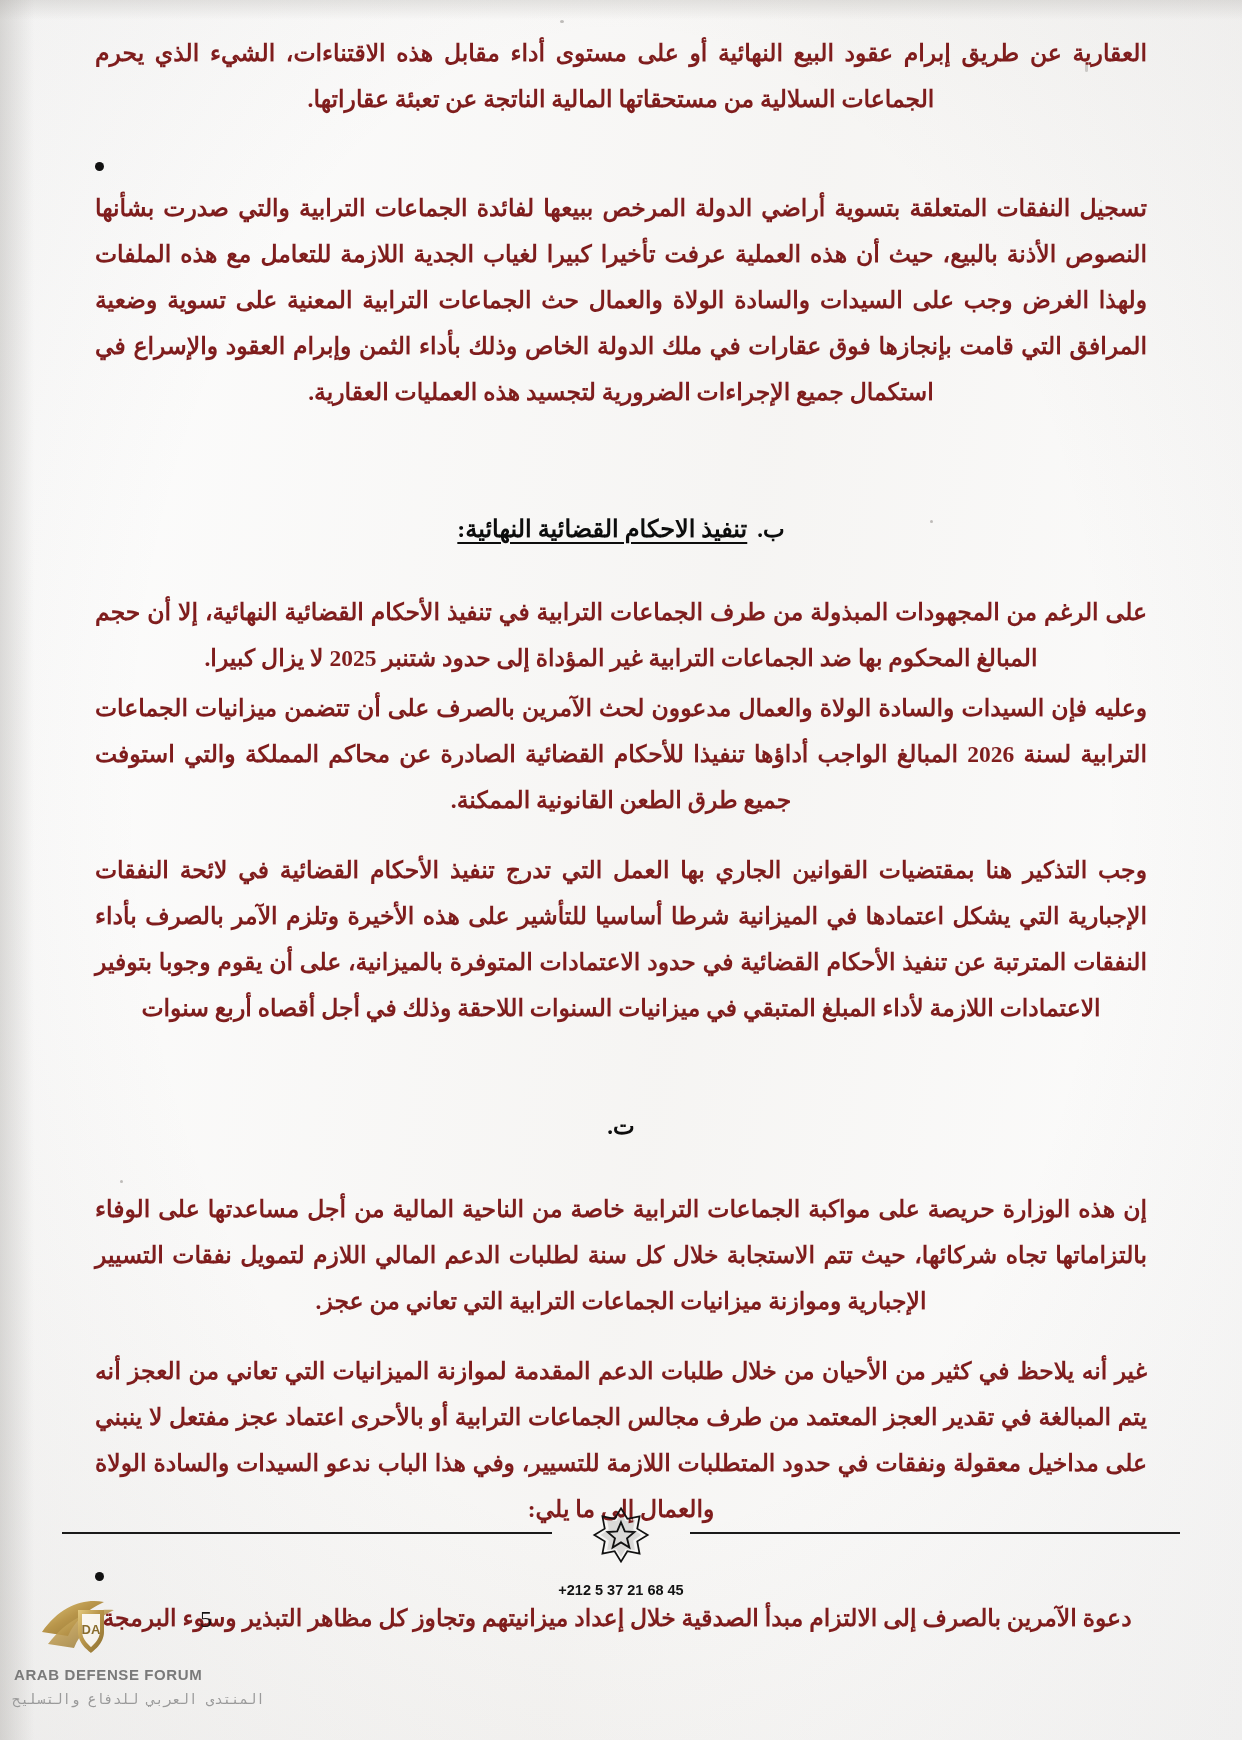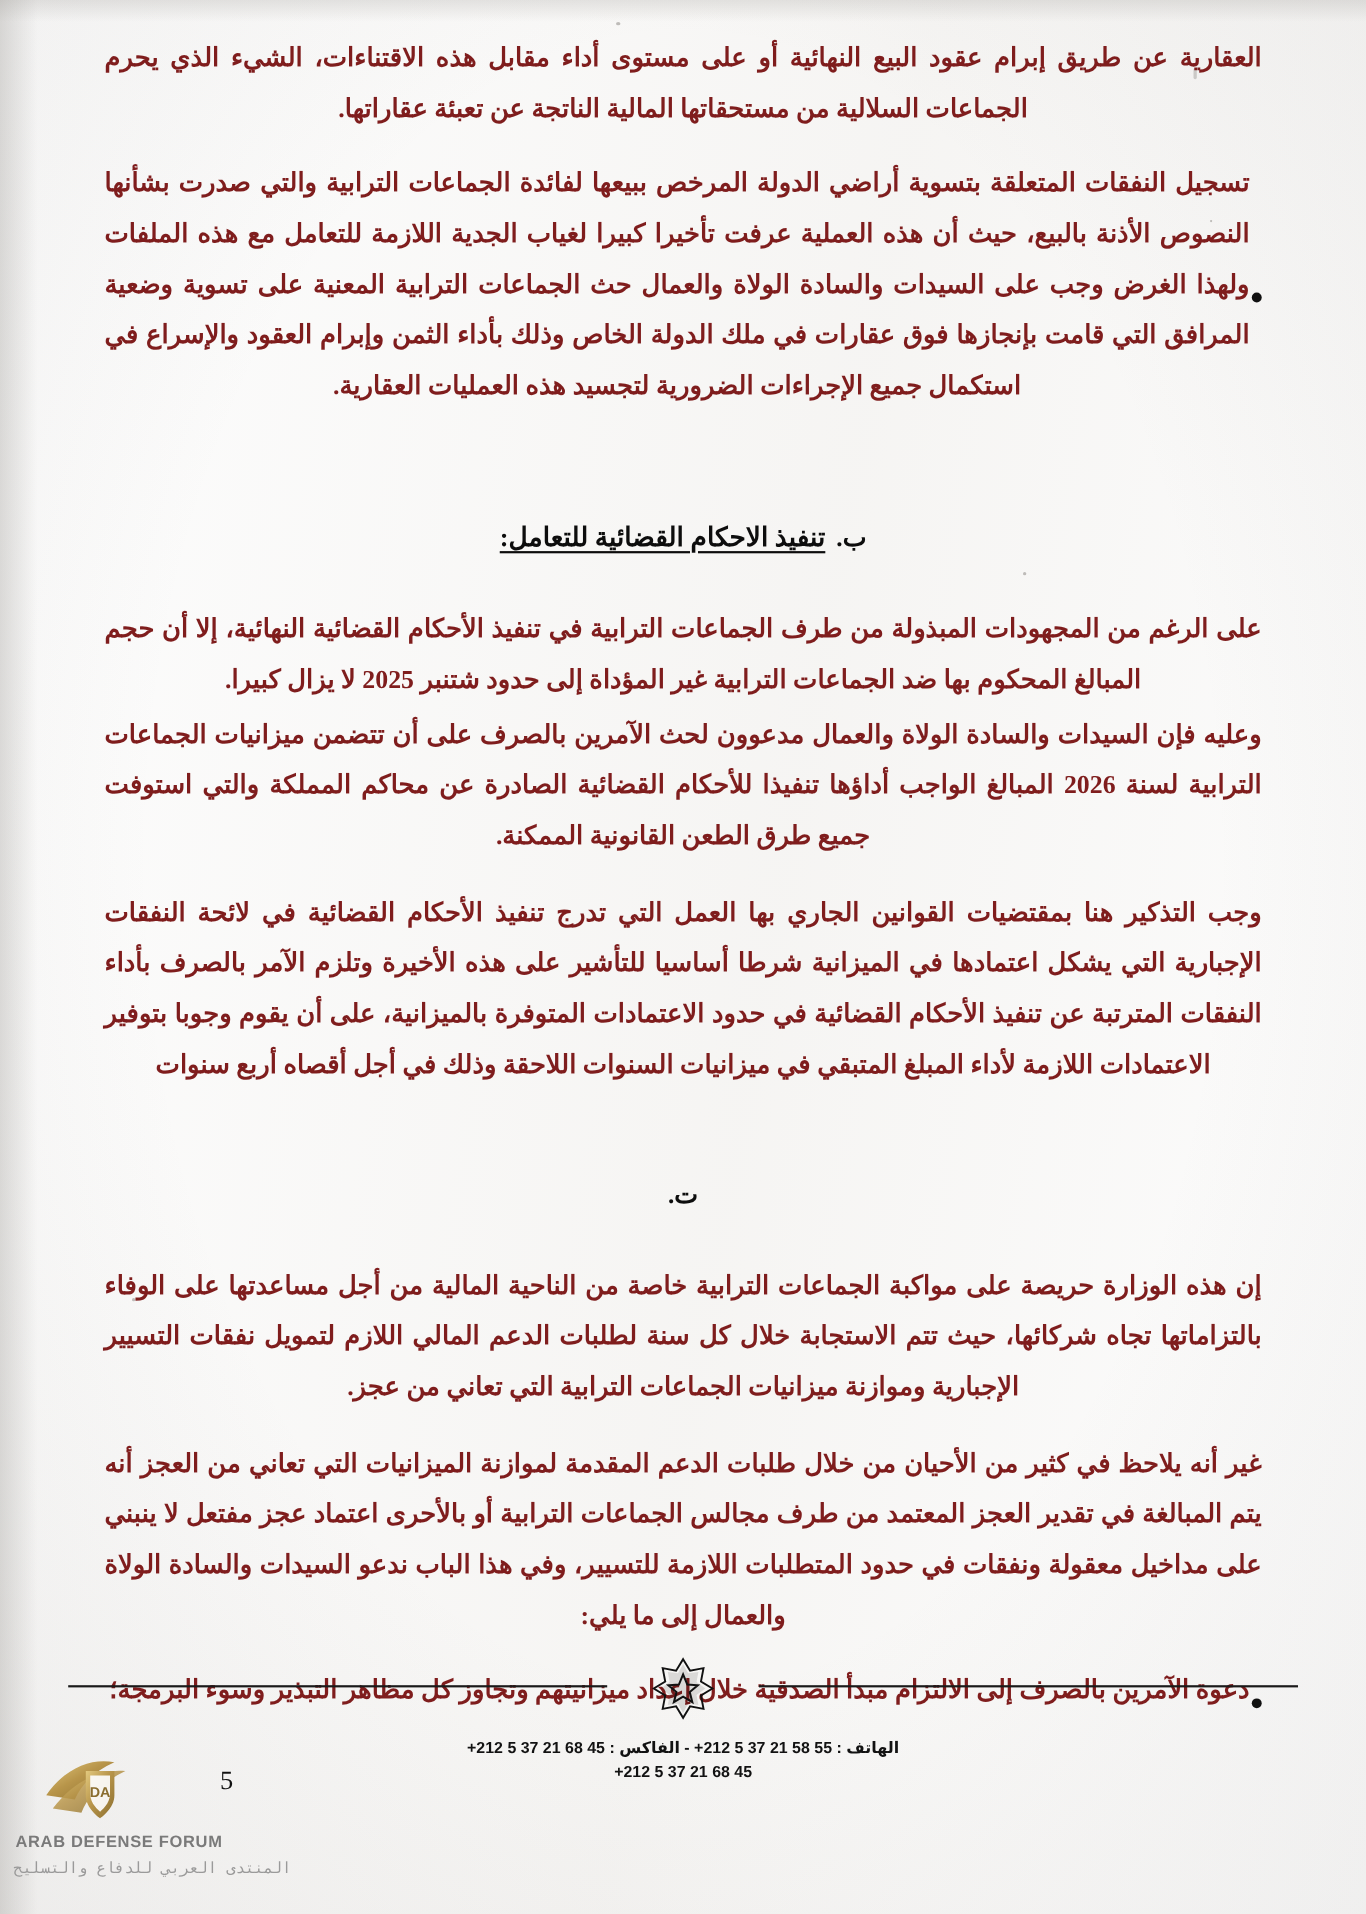--- a/index.html
+++ b/index.html
@@ -59,23 +59,23 @@
     text-align-last: center;
     font-weight: 700;
     letter-spacing: 0px;
   }
   .para {
     margin: 0 0 4px 0;
   }
 
   .bullet-item {
     display: flex;
-    flex-direction: row;
-    align-items: center;
-    gap: 2px;
+    flex-direction: column;
+    align-items: flex-end;
+    gap: 14px;
     margin-top: 22px;
   }
   .bullet-dot {
     flex: 0 0 auto;
     width: 9px;
     height: 9px;
     background: #111;
     border-radius: 50%;
     margin-top: 18px;
   }
@@ -234,21 +234,21 @@
       <div class="bullet-dot"></div>
       <div class="bullet-body body-text">
         <p class="para">تسجيل النفقات المتعلقة بتسوية أراضي الدولة المرخص ببيعها لفائدة الجماعات الترابية والتي صدرت بشأنها النصوص الأذنة بالبيع، حيث أن هذه العملية عرفت تأخيرا كبيرا لغياب الجدية اللازمة للتعامل مع هذه الملفات ولهذا الغرض وجب على السيدات والسادة الولاة والعمال حث الجماعات الترابية المعنية على تسوية وضعية المرافق التي قامت بإنجازها فوق عقارات في ملك الدولة الخاص وذلك بأداء الثمن وإبرام العقود والإسراع في استكمال جميع الإجراءات الضرورية لتجسيد هذه العمليات العقارية.</p>
       </div>
     </div>
 
     <div class="gap-lg"></div>
 
     <div class="heading-row">
       <span class="heading-marker">ب.</span>
-      <span class="heading-text">تنفيذ الاحكام القضائية للتعامل:</span>
+      <span class="heading-text">تنفيذ الاحكام القضائية النهائية:</span>
     </div>
 
     <div class="gap-md"></div>
 
     <div class="body-text">
       <p class="para">على الرغم من المجهودات المبذولة من طرف الجماعات الترابية في تنفيذ الأحكام القضائية النهائية، إلا أن حجم المبالغ المحكوم بها ضد الجماعات الترابية غير المؤداة إلى حدود شتنبر 2025 لا يزال كبيرا.</p>
       <p class="para">وعليه فإن السيدات والسادة الولاة والعمال مدعوون لحث الآمرين بالصرف على أن تتضمن ميزانيات الجماعات الترابية لسنة 2026 المبالغ الواجب أداؤها تنفيذا للأحكام القضائية الصادرة عن محاكم المملكة والتي استوفت جميع طرق الطعن القانونية الممكنة.</p>
       <div class="gap-sm"></div>
       <p class="para">وجب التذكير هنا بمقتضيات القوانين الجاري بها العمل التي تدرج تنفيذ الأحكام القضائية في لائحة النفقات الإجبارية التي يشكل اعتمادها في الميزانية شرطا أساسيا للتأشير على هذه الأخيرة وتلزم الآمر بالصرف بأداء النفقات المترتبة عن تنفيذ الأحكام القضائية في حدود الاعتمادات المتوفرة بالميزانية، على أن يقوم وجوبا بتوفير الاعتمادات اللازمة لأداء المبلغ المتبقي في ميزانيات السنوات اللاحقة وذلك في أجل أقصاه أربع سنوات</p>
     </div>
@@ -291,27 +291,20 @@
             <path d="M50 12 L58 26 L74 24 L71 40 L85 50 L71 60 L74 76 L58 74 L50 88 L42 74 L26 76 L29 60 L15 50 L29 40 L26 24 L42 26 Z" opacity="0.12"></path>
           </g>
           <g fill="none" stroke="#111" stroke-width="3.2">
             <path d="M50 28 L56.6 43.8 L73 45 L60.4 55.6 L64.4 71.5 L50 62.8 L35.6 71.5 L39.6 55.6 L27 45 L43.4 43.8 Z"></path>
           </g>
         </svg>
       </div>
     </div>
 
     <div class="footer-contact">
-      <span class="contact-line">
-        <span class="contact-label">الهاتف :</span>
-        <span class="ltr">+212 5 37 21 58 55</span>
-        <span> - </span>
-        <span class="contact-label">الفاكس :</span>
-        <span class="ltr">+212 5 37 21 68 45</span>
-      </span>
       <span class="contact-line">
         <span class="ltr">+212 5 37 21 68 45</span>
       </span>
     </div>
 
     <div class="page-number">5</div>
 
   </div>
 
   <div class="watermark">

